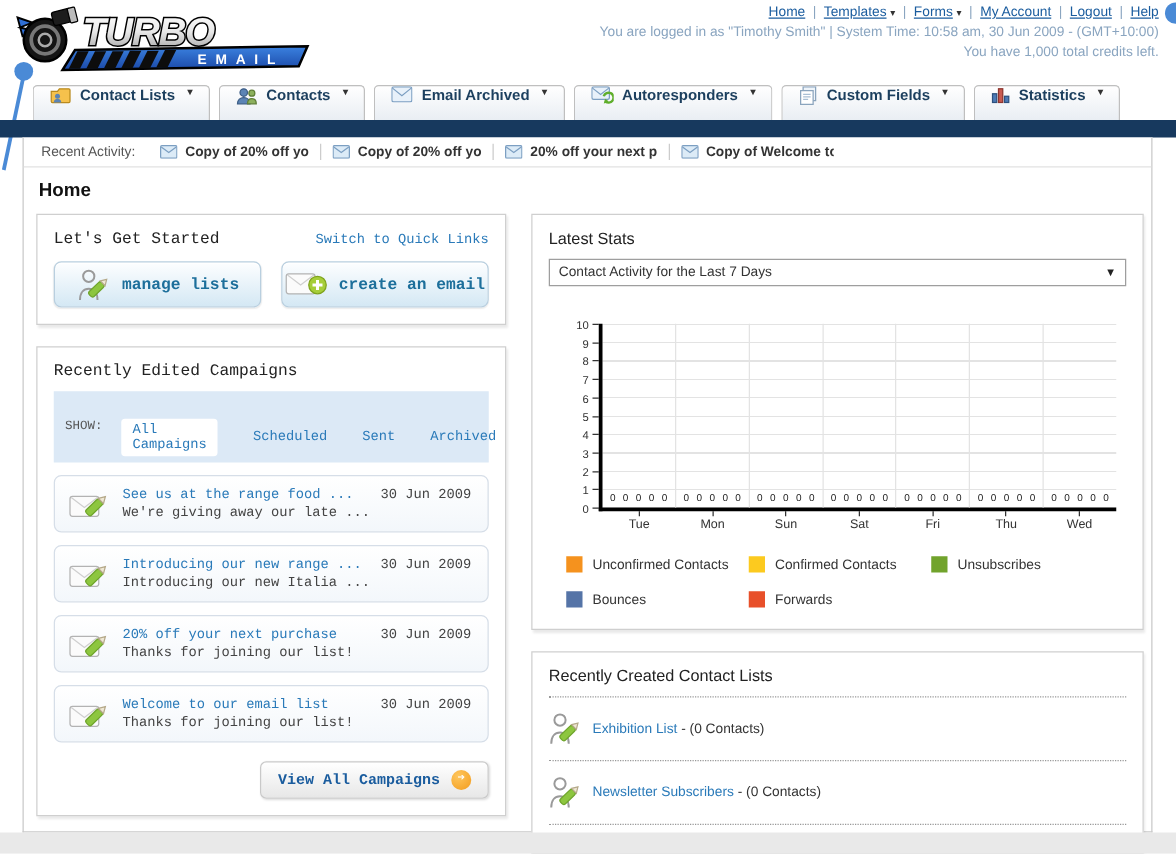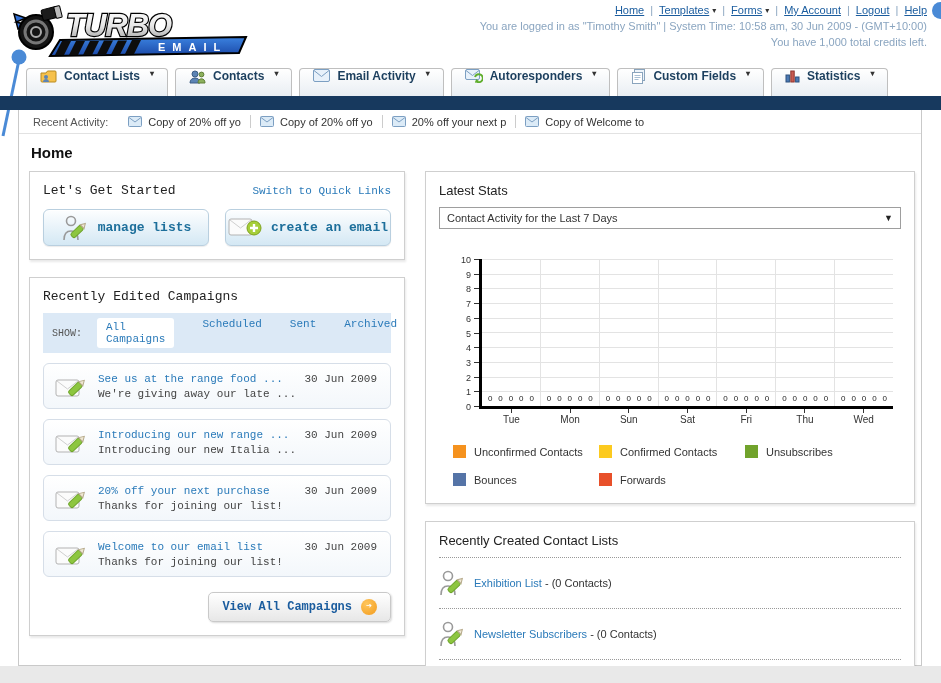--- a/index.html
+++ b/index.html
@@ -201,21 +201,21 @@
       <span>Contacts</span>
       <span class="hcaret">▾</span>
     </div>
     <div class="tab">
       <span class="icon">
         <svg width="17" height="13" viewBox="0 0 17 13">
           <rect x="0.5" y="0.5" width="16" height="12" rx="1.5" fill="#e8f1fa" stroke="#7c9fc2"></rect>
           <path d="M1 1.5 L8.5 7.5 L16 1.5" fill="none" stroke="#7c9fc2"></path>
         </svg>
       </span>
-      <span>Email Activity</span>
+      <span>Email Archived</span>
       <span class="hcaret">▾</span>
     </div>
     <div class="tab">
       <span class="icon">
         <svg width="18" height="14" viewBox="0 0 18 14">
           <rect x="0.5" y="0.5" width="14" height="10" rx="1.5" fill="#e8f1fa" stroke="#7c9fc2"></rect>
           <path d="M1 1.5 L7.5 6.5 L14 1.5" fill="none" stroke="#7c9fc2"></path>
           <path d="M10 8 a4 4 0 1 1 1 4" fill="none" stroke="#5fae2c" stroke-width="2"></path>
           <path d="M10 14 l1-4 3 2 z" fill="#5fae2c"></path>
         </svg>
@@ -245,21 +245,21 @@
       <span>Statistics</span>
       <span class="hcaret">▾</span>
     </div>
   </div>
 <div class="navybar"></div>
 
 <div class="wrapper">
 
   <div class="activity-row">
     <span class="activity-label">Recent Activity:</span>
-    <span style="display:flex;align-items:center;">
+    <span style="display:flex;align-items:center;font-weight:bold;">
         <span class="act-item">
           <span class="icon">
             <svg width="14" height="11" viewBox="0 0 14 11">
               <rect x="0.5" y="0.5" width="13" height="10" rx="1" fill="#dcebf7" stroke="#7c9fc2"></rect>
               <path d="M1 1.5 L7 6 L13 1.5" fill="none" stroke="#7c9fc2"></path>
             </svg>
           </span>
           <span class="act-text">Copy of 20% off yo</span>
         </span>
         <span class="act-sep"></span>
@@ -330,21 +330,21 @@
               </span>
               <span>create an email</span>
             </div>
           </div>
       </div>
 
       <div class="panel">
         <div class="panel-title">Recently Edited Campaigns</div>
         <div class="show-bar">
           <span class="show-label">SHOW:</span>
-          <span style="display:flex;gap:28px;">
+          <span style="display:flex;gap:28px;align-items:center;margin-top:17px;">
               <span class="ctab active">All Campaigns</span>
               <span class="ctab">Scheduled</span>
               <span class="ctab">Sent</span>
               <span class="ctab">Archived</span>
             </span>
         </div>
         <div>
             <div class="card">
               <span class="icon">
                 <svg width="32" height="27" viewBox="0 0 32 27">

